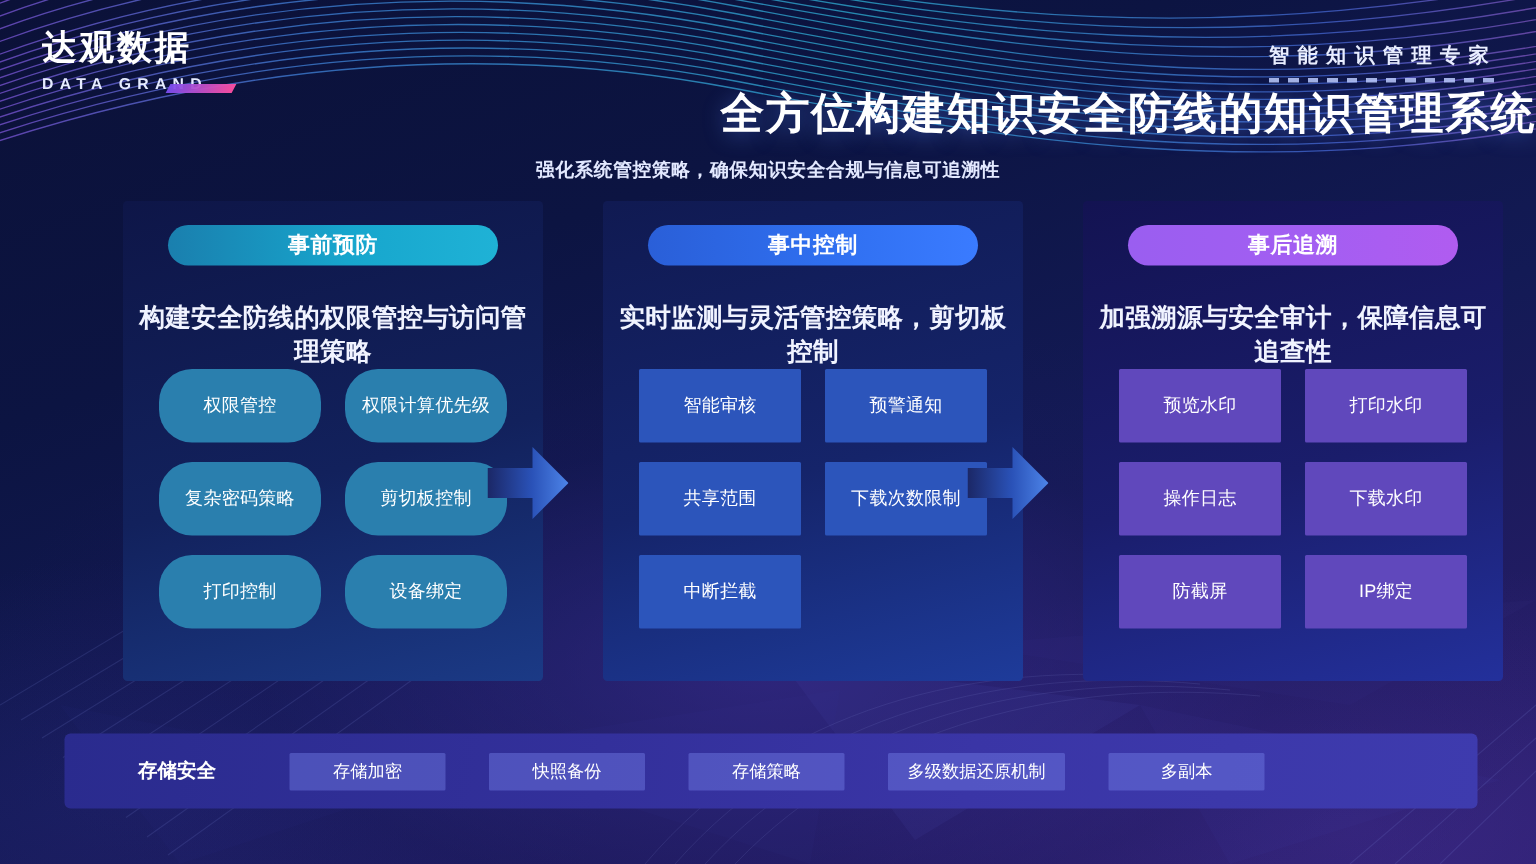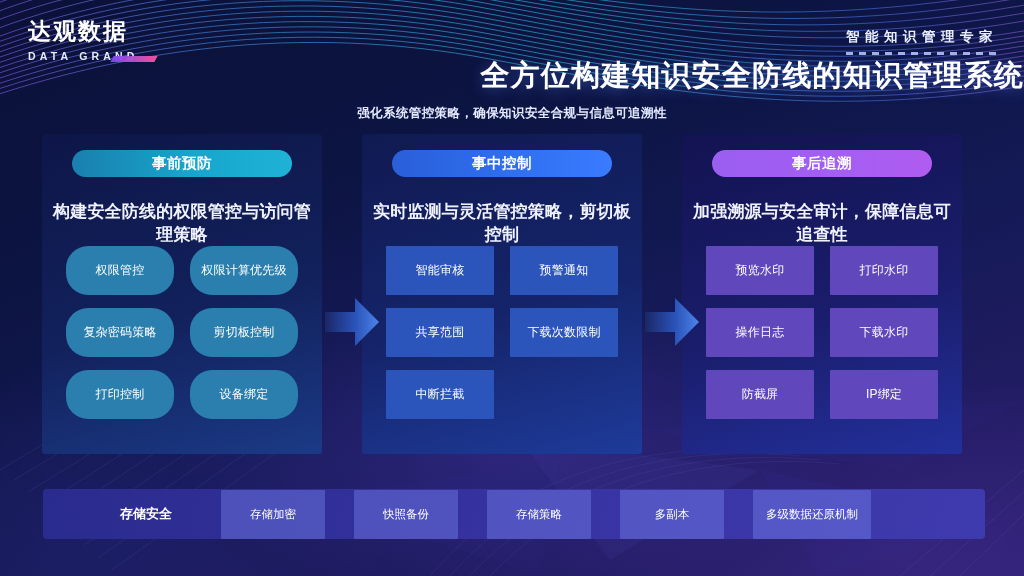--- a/index.html
+++ b/index.html
@@ -58,21 +58,21 @@
   }
   .subtitle {
     position: absolute; left: 0; right: 0; top: 105px; text-align: center;
     font-size: 12.5px; color: #e3e9ff; font-weight: bold; letter-spacing: .4px;
   }
 
   
   .columns { position: absolute; left: 0; top: 134px; width: 1024px; height: 320px; }
   .col {
     position: absolute; top: 0; width: 280px; height: 320px;
-    border-radius: 3px; padding: 0;
+    border-radius: 3px; padding: 0; margin-left: 40px;
   }
   .col.c1 { left: 42px;  background: linear-gradient(165deg, #0e1648 0%, #12215c 55%, #1b3a86 100%); }
   .col.c2 { left: 362px; background: linear-gradient(165deg, #101a52 0%, #15246a 55%, #1e3b9a 100%); }
   .col.c3 { left: 682px; background: linear-gradient(165deg, #131352 0%, #1a1d6b 55%, #23309b 100%); }
 
   .pill {
     position: absolute; left: 30px; top: 16px; width: 220px; height: 27px;
     border-radius: 14px; color: #ffffff; font-size: 14.5px; font-weight: bold;
     display: flex; align-items: center; justify-content: center; letter-spacing: .5px;
   }
@@ -101,29 +101,29 @@
   
   .arrow { position: absolute; top: 298px; width: 54px; height: 48px; }
   .arrow.a1 { left: 325px; }
   .arrow.a2 { left: 645px; }
 
   
   .bottom-bar {
     position: absolute; left: 43px; top: 489px; width: 942px; height: 50px;
     border-radius: 4px;
     background: linear-gradient(100deg, #2a2b8e 0%, #33309b 38%, #3a35a6 64%, #3e3bae 100%);
-    display: flex; align-items: center; padding-left: 28px;
+    display: flex; align-items: center;
   }
   .bottom-label {
     width: 150px; text-align: center; color: #ffffff; font-size: 13px; font-weight: bold;
     flex: none;
   }
   .bottom-items { display: flex; align-items: center; gap: 29px; }
   .bottom-tile {
-    width: 104px; height: 49px; display: flex; align-items: center; justify-content: center;
+    width: 104px; height: 25px; display: flex; align-items: center; justify-content: center;
     background: rgba(120,130,235,.42); color: #ffffff; font-size: 11.5px;
     border-radius: 1px; white-space: nowrap;
   }
   .bottom-tile.wide { width: 118px; }
 </style>
 </head>
 <body>
 
 <div id="slide">
 
@@ -259,18 +259,18 @@
   <svg class="arrow a2" viewBox="0 0 54 48">
     <polygon points="0,14 30,14 30,0 54,24 30,48 30,34 0,34" fill="url(#ag)"></polygon>
   </svg>
 
   <div class="bottom-bar">
     <div class="bottom-label">存储安全</div>
     <div class="bottom-items">
       <div class="bottom-tile">存储加密</div>
       <div class="bottom-tile">快照备份</div>
       <div class="bottom-tile">存储策略</div>
+      <div class="bottom-tile wide">多级数据还原机制</div>
       <div class="bottom-tile">多副本</div>
-      <div class="bottom-tile wide">多级数据还原机制</div>
     </div>
   </div>
 
 </div>
 
 </body></html>

